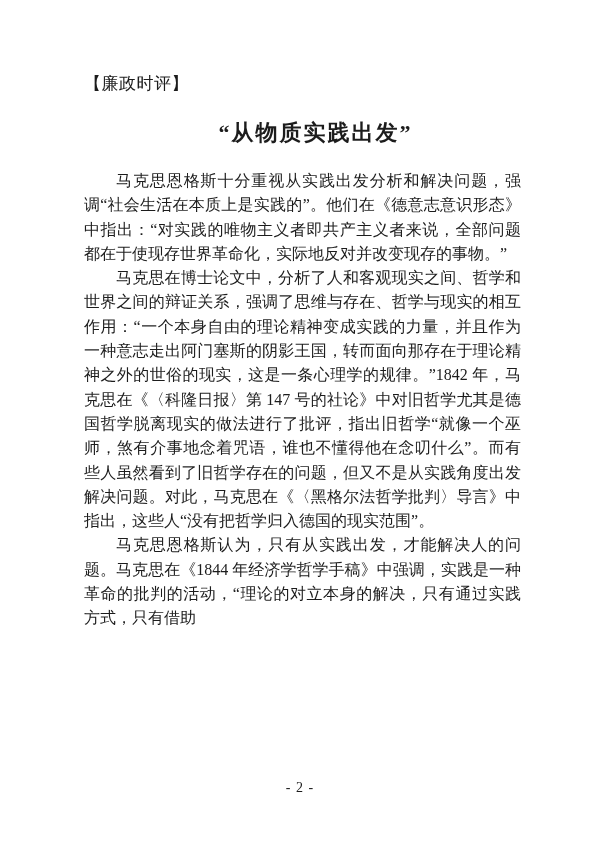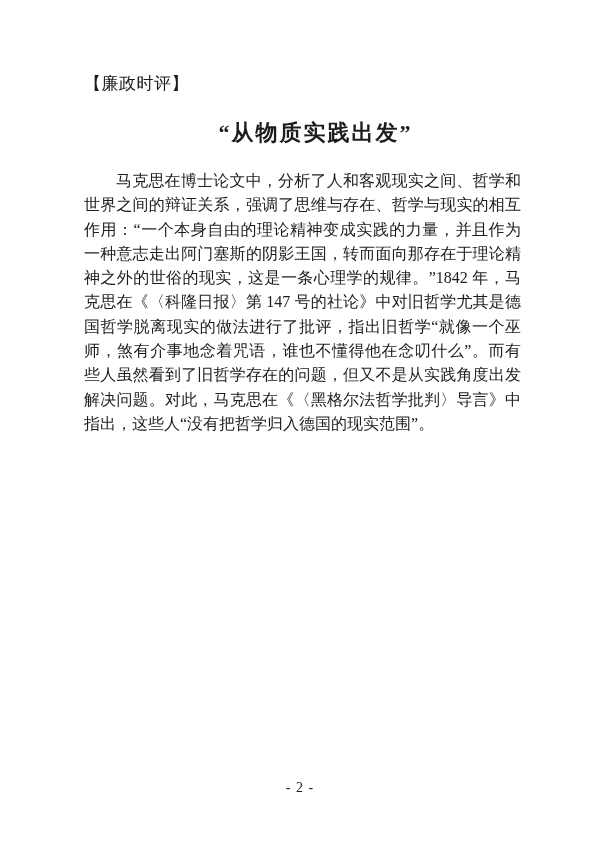--- a/index.html
+++ b/index.html
@@ -68,17 +68,19 @@
 </style>
 </head>
 <body>
 
 <div class="page">
   <div class="section-tag">【廉政时评】</div>
 
   <h1 class="doc-title">“从物质实践出发”</h1>
 
   <div class="body-text">
+    <p>马克思恩格斯十分重视从实践出发分析和解决问题，强调“社会生活在本质上是实践的”。他们在《德意志意识形态》中指出：“对实践的唯物主义者即共产主义者来说，全部问题都在于使现存世界革命化，实际地反对并改变现存的事物。”</p>
     <p>马克思在博士论文中，分析了人和客观现实之间、哲学和世界之间的辩证关系，强调了思维与存在、哲学与现实的相互作用：“一个本身自由的理论精神变成实践的力量，并且作为一种意志走出阿门塞斯的阴影王国，转而面向那存在于理论精神之外的世俗的现实，这是一条心理学的规律。”1842 年，马克思在《〈科隆日报〉第 147 号的社论》中对旧哲学尤其是德国哲学脱离现实的做法进行了批评，指出旧哲学“就像一个巫师，煞有介事地念着咒语，谁也不懂得他在念叨什么”。而有些人虽然看到了旧哲学存在的问题，但又不是从实践角度出发解决问题。对此，马克思在《〈黑格尔法哲学批判〉导言》中指出，这些人“没有把哲学归入德国的现实范围”。</p>
+    <p>马克思恩格斯认为，只有从实践出发，才能解决人的问题。马克思在《1844 年经济学哲学手稿》中强调，实践是一种革命的批判的活动，“理论的对立本身的解决，只有通过实践方式，只有借助</p>
   </div>
 
   <div class="page-number">- 2 -</div>
 </div>
 
 </body></html>

